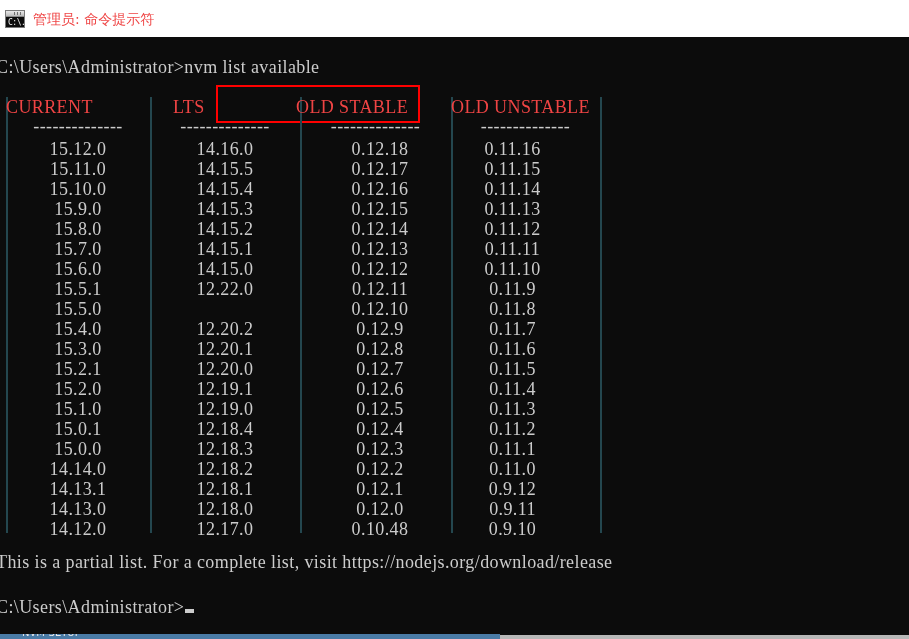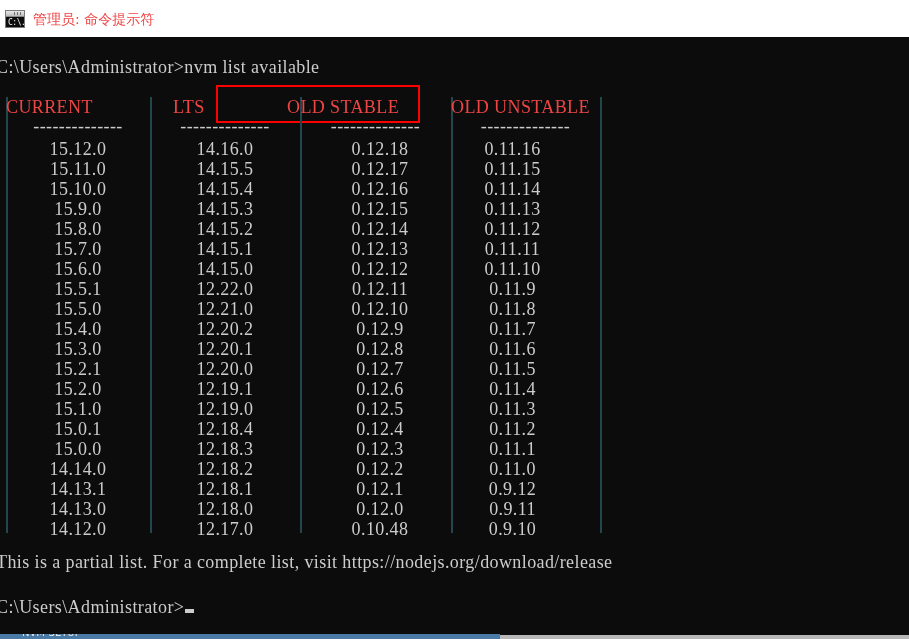--- a/index.html
+++ b/index.html
@@ -155,21 +155,21 @@
     line-height: 20px;
     text-align: left;
     color: #ef4444;
     font-family: "Liberation Serif", "DejaVu Serif", serif;
     font-size: 18px;
     letter-spacing: 0.4px;
     white-space: pre;
   }
   .col-head.c0 { left: 6px;   width: 144px; }
   .col-head.c1 { left: 150px; width: 150px; padding-left: 23px; }
-  .col-head.c2 { left: 287px; width: 170px; }
+  .col-head.c2 { left: 296px; width: 170px; }
   .col-head.c3 { left: 451px; width: 121px; }
 
   .col-dash {
     position: absolute;
     top: 20px;
     height: 18px;
     line-height: 18px;
     text-align: center;
     color: #cccccc;
     font-family: "Liberation Serif", "DejaVu Serif", serif;
@@ -324,21 +324,20 @@
             <div class="vcell c3">0.11.10</div>
           </div>
           <div class="vrow">
             <div class="vcell c0">15.5.1</div>
             <div class="vcell c1">12.22.0</div>
             <div class="vcell c2">0.12.11</div>
             <div class="vcell c3">0.11.9</div>
           </div>
           <div class="vrow">
             <div class="vcell c0">15.5.0</div>
-            <div class="vcell c1">12.21.0</div>
             <div class="vcell c2">0.12.10</div>
             <div class="vcell c3">0.11.8</div>
           </div>
           <div class="vrow">
             <div class="vcell c0">15.4.0</div>
             <div class="vcell c1">12.20.2</div>
             <div class="vcell c2">0.12.9</div>
             <div class="vcell c3">0.11.7</div>
           </div>
           <div class="vrow">

